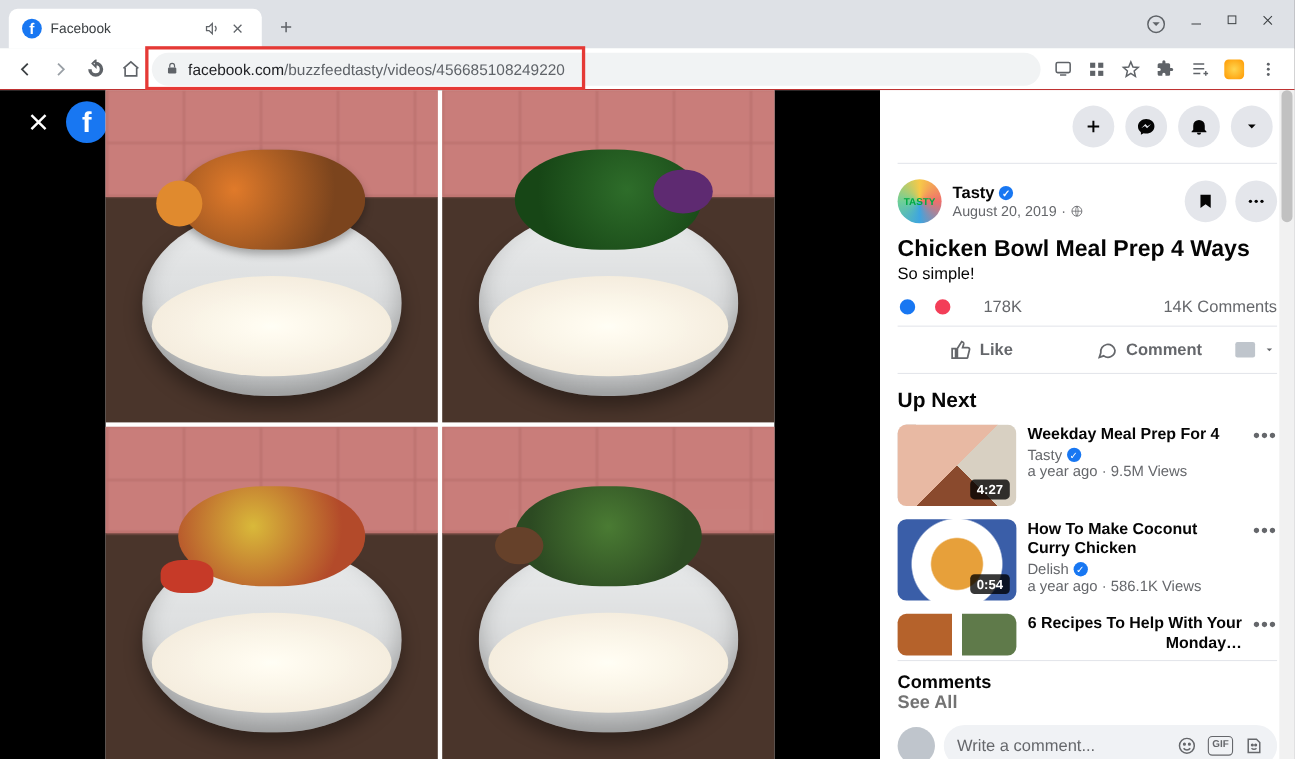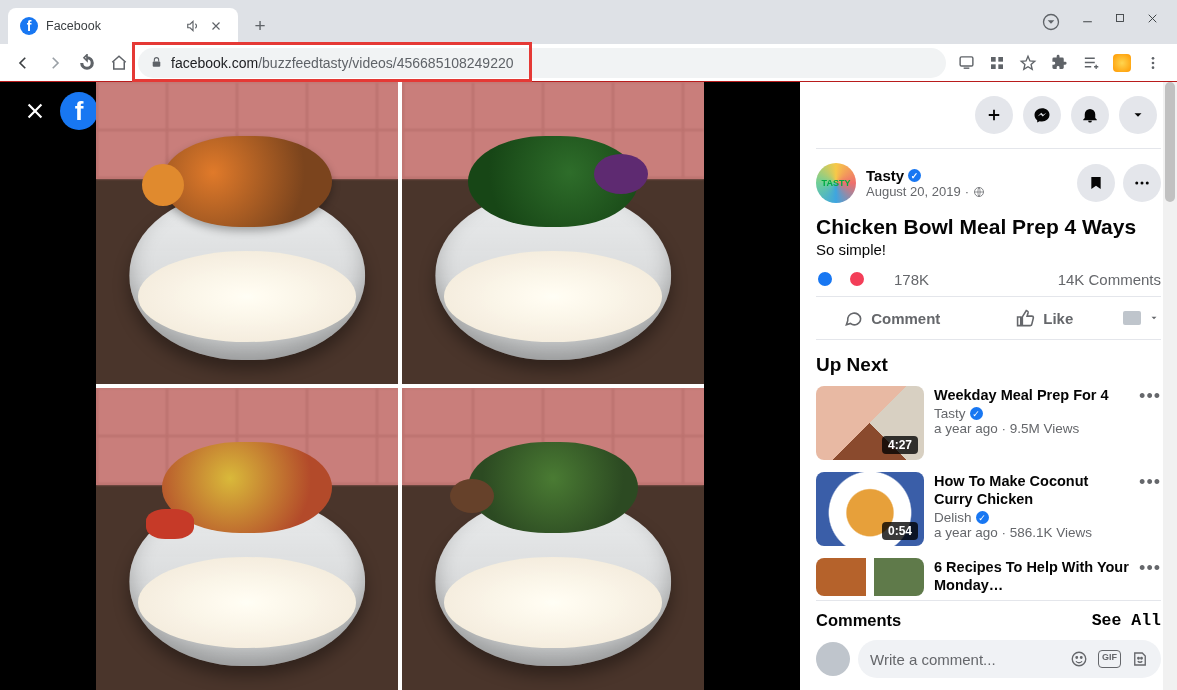--- a/index.html
+++ b/index.html
@@ -73,22 +73,22 @@
   .vid-meta { color:#65676b; font-size:13.5px; }
   .more-dots { color:#65676b; font-size:18px; letter-spacing:1px; }
   
   .th1{ background:
     linear-gradient(135deg,#e8b9a3 0 50%,transparent 50%),
     linear-gradient(45deg,#8a4a2d 0 50%,transparent 50%),
     #d8d0c2; }
   .th2{ background:radial-gradient(circle at 50% 55%,#e7a03a 0 34%,#fff 36% 60%,#3a5ea8 62%); }
   .th3{ background:linear-gradient(90deg,#b5622b 0 46%,#fff 46% 54%,#5f7a4a 54%); }
   .comments-bar { border-top:1px solid #e4e6eb; padding-top:10px; margin-top:4px; }
-  .comments-row { display:flex; justify-content:space-between; font-size:16.5px; font-weight:700; color:#050505; }
-  .see-all { color:#000000; font-weight:600;font-family:Liberation Mono, monospace; }
+  .comments-row { display:flex; justify-content:space-between; font-size:16.5px; font-weight:700; color:#050505;flex-direction:column; }
+  .see-all { color:#737373; font-weight:600; }
   .write-row { display:flex; align-items:center; gap:8px; margin-top:10px; }
   .mini-av { width:34px; height:34px; border-radius:50%; background:#bfc5cc; }
   .write-box { flex:1; height:38px; border-radius:19px; background:#f0f2f5; display:flex; align-items:center; padding:0 12px; color:#65676b; font-size:15px; }
   .write-icons { margin-left:auto; display:flex; gap:10px; color:#65676b; font-size:15px; }
   svg { display:block; }
 </style>
 </head>
 <body>
 
 <div class="chrome-top">
@@ -310,29 +310,29 @@
       <div class="reactions-row">
         <span class="react-ico ri-like"></span>
         <span class="react-ico ri-love"></span>
         <span style="margin-left:8px">178K</span>
         <span style="margin-left:auto">14K Comments</span>
       </div>
 
       <div class="action-bar">
         <div class="act">
           <svg width="19" height="19" viewBox="0 0 24 24" fill="none" stroke="#65676b" stroke-width="2">
-              <path d="M21 12a8 8 0 01-12.9 6.3L3 20l1.7-5.1A8 8 0 1121 12z"></path>
-            </svg>
-          <span>Comment</span>
+              <path d="M2 21V10h4v11H2zm6 0V10l5-8 1.5.7c.7.4 1 1.2.8 2L14 9h6a2 2 0 012 2l-2 8a2 2 0 01-2 2H8z"></path>
+            </svg>
+          <span>Like</span>
         </div>
         <div class="act">
           <svg width="19" height="19" viewBox="0 0 24 24" fill="none" stroke="#65676b" stroke-width="2">
-              <path d="M2 21V10h4v11H2zm6 0V10l5-8 1.5.7c.7.4 1 1.2.8 2L14 9h6a2 2 0 012 2l-2 8a2 2 0 01-2 2H8z"></path>
-            </svg>
-          <span>Like</span>
+              <path d="M21 12a8 8 0 01-12.9 6.3L3 20l1.7-5.1A8 8 0 1121 12z"></path>
+            </svg>
+          <span>Comment</span>
         </div>
         <div class="act small">
           <span style="width:18px;height:14px;background:#bfc5cc;border-radius:2px;filter:blur(.5px);"></span>
           <svg width="10" height="10" viewBox="0 0 24 24" fill="#65676b">
               <path d="M6 9l6 6 6-6z"></path>
             </svg>
         </div>
       </div>
 
       <div class="upnext-h">Up Next</div>
@@ -360,21 +360,21 @@
           <div class="vid-title">How To Make Coconut Curry Chicken</div>
           <div class="vid-src">
               <span>Delish</span>
               <span class="verified">✓</span>
             </div>
           <div class="vid-meta">a year ago · 586.1K Views</div>
         </div>
         <div class="more-dots">•••</div>
       </div>
 
-      <div class="vid-item" style="margin-bottom:4px;">
+      <div class="vid-item" style="margin-bottom:4px;text-align:right;">
         <div class="thumb th3" style="height:38px;"></div>
         <div class="vid-info">
           <div class="vid-title">6 Recipes To Help With Your Monday…</div>
         </div>
         <div class="more-dots">•••</div>
       </div>
 
       <div class="comments-bar">
         <div class="comments-row">
           <span>Comments</span>

